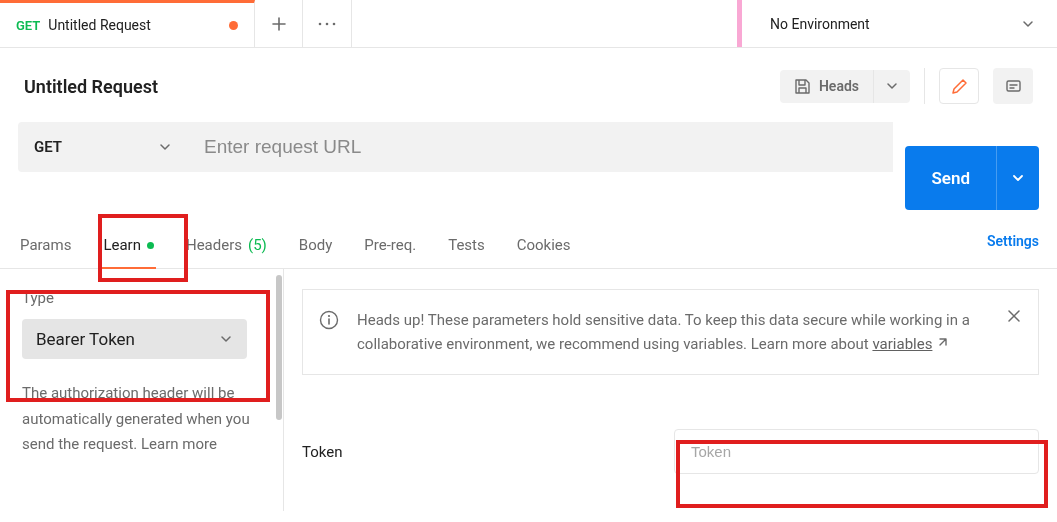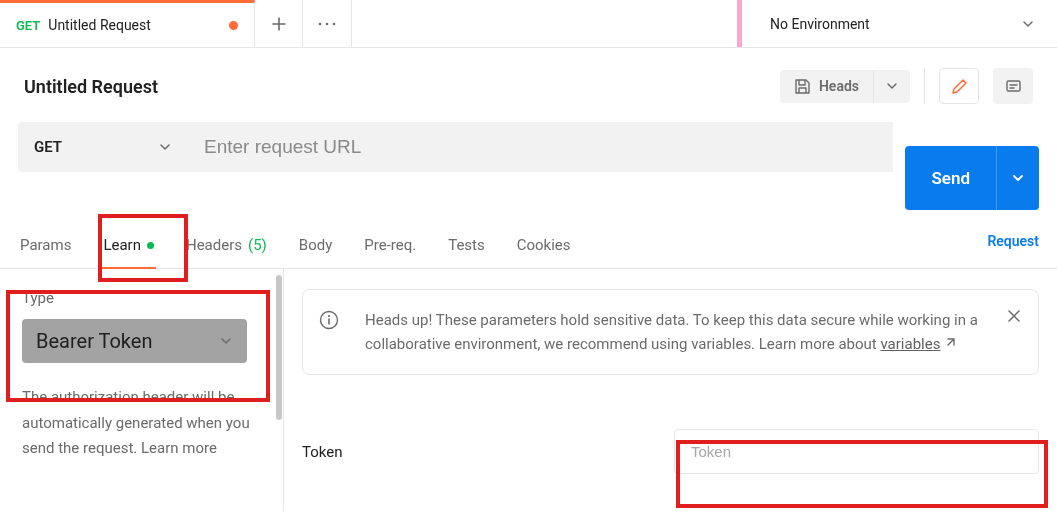--- a/index.html
+++ b/index.html
@@ -258,45 +258,45 @@
       width: 284px;
       padding: 20px 22px;
       border-right: 1px solid #e6e6e6;
       position: relative;
     }
     .type-label { font-size: 15px; color: #6b6b6b; margin-bottom: 12px; }
     .type-select {
       display: flex;
       align-items: center;
       justify-content: space-between;
-      background: #a3a3a3;
+      background: #e5e5e5;
       border-radius: 4px;
       padding: 10px 14px;
       cursor: pointer;
-      font-size: 20px;
+      font-size: 17px;
       margin-bottom: 22px;
       width: 225px;
       text-align: right;
     }
     .auth-desc {
       font-size: 15px;
       color: #6b6b6b;
       line-height: 1.7;
     }
 
     .mainpane {
       flex: 1;
       padding: 20px 18px;
     }
     .banner {
       display: flex;
       align-items: flex-start;
-      gap: 26px;
+      gap: 18px;
       border: 1px solid #e6e6e6;
-      border-radius: 8px;
+      border-radius: 0;
       padding: 18px 16px;
       font-size: 15px;
       color: #6b6b6b;
       line-height: 1.6;
       justify-content: flex-end;
     }
     .banner .info-icon {
       flex-shrink: 0;
       margin-top: 2px;
     }
@@ -432,21 +432,21 @@
     <div class="tab">
         <span>Pre-req.</span>
       </div>
     <div class="tab">
         <span>Tests</span>
       </div>
     <div class="tab">
         <span>Cookies</span>
       </div>
   </div>
-  <div class="cookies-link"><span>Request</span></div>
+  <div class="cookies-link"><span>Settings</span></div>
 </div>
 
 <div class="content">
   <div class="sidebar">
     <div class="type-label">Type</div>
     <div class="type-select">
       <span>Bearer Token</span>
       <svg width="14" height="14" viewBox="0 0 14 14">
           <path d="M3 5l4 4 4-4" stroke="#6b6b6b" stroke-width="1.5" fill="none" stroke-linecap="round" stroke-linejoin="round"></path>
         </svg>

